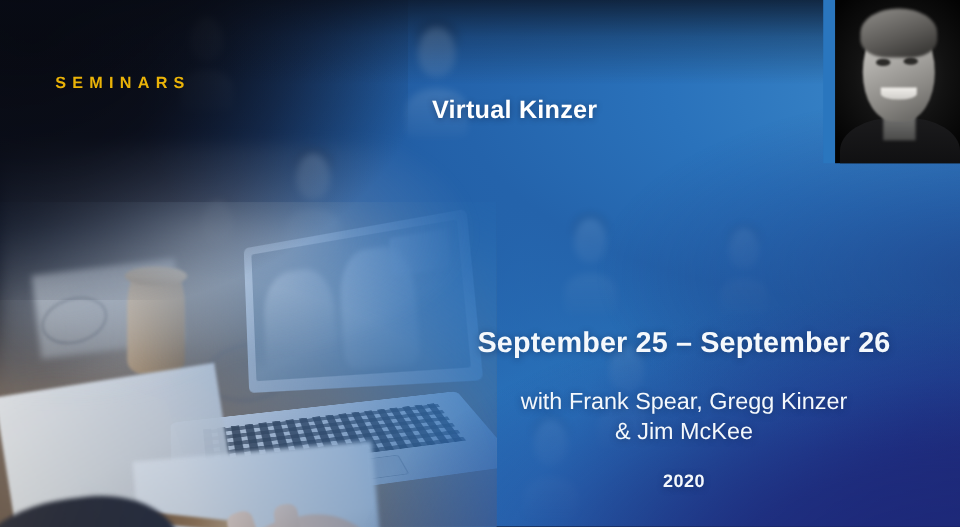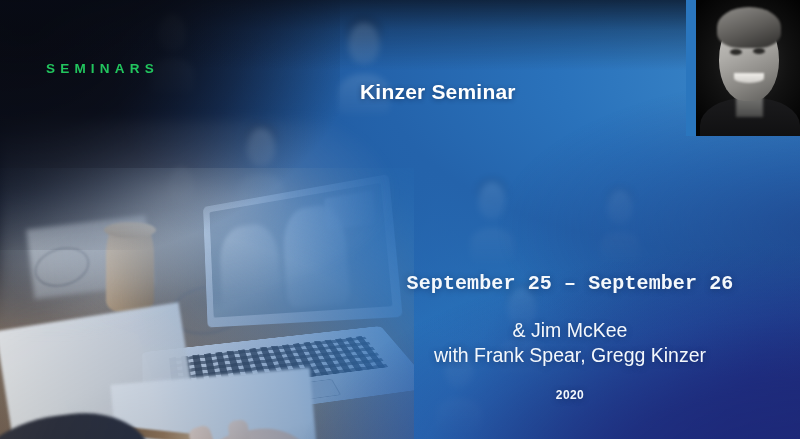--- a/index.html
+++ b/index.html
@@ -324,21 +324,21 @@
     font-family: "Liberation Sans", sans-serif;
     font-size: 9px;
     color: rgba(120,160,205,0.75);
     margin-left: 1px;
   }
   .logo-sub {
     margin-top: 7px;
     font-size: 13.5px;
     font-weight: 700;
     letter-spacing: 5.2px;
-    color: #22c55e;
+    color: #eab308;
     white-space: nowrap;
   }
 
   
   .eyebrow {
     position: absolute;
     left: 360px;
     top: 80px;
     font-size: 21px;
     font-weight: 700;
@@ -362,34 +362,33 @@
   .lower-block {
     position: absolute;
     left: 370px;
     top: 272px;
     width: 400px;
     text-align: center;
     color: #f4f8fc;
     text-shadow: 0 1px 6px rgba(10,25,58,0.42);
   }
   .dates {
-    font-size: 20px;
+    font-size: 24px;
     font-weight: 700;
     letter-spacing: 0.1px;
-    font-family: Liberation Mono, monospace;
   }
   .presenters {
     margin-top: 23px;
     font-size: 19.5px;
     font-weight: 400;
     line-height: 1.28;
   }
   .year {
     margin-top: 20px;
-    font-size: 12px;
+    font-size: 15px;
     font-weight: 700;
     letter-spacing: 0.4px;
   }
 
   
   .headshot {
     position: absolute;
     right: 0;
     top: 0;
     width: 114px;
@@ -539,27 +538,27 @@
 
   <div class="mist"></div>
   <div class="bg-left-shade"></div>
   <div class="bg-top-shade"></div>
   <div class="bg-corner-navy"></div>
 
   <div class="logo">
     <div class="logo-sub">SEMINARS</div>
   </div>
 
-  <div class="eyebrow">Kinzer Seminar</div>
+  <div class="eyebrow">Virtual Kinzer</div>
 
   <div class="lower-block">
     <div class="dates">September 25 – September 26</div>
     <div class="presenters">
+      <div>with Frank Spear, Gregg Kinzer</div>
       <div>&amp; Jim McKee</div>
-      <div>with Frank Spear, Gregg Kinzer</div>
     </div>
     <div class="year">2020</div>
   </div>
 
   <div class="headshot">
     <div class="headshot-photo">
       <div class="hs-bg"></div>
       <div class="hs-shoulders"></div>
       <div class="hs-neck"></div>
       <div class="hs-face"></div>

